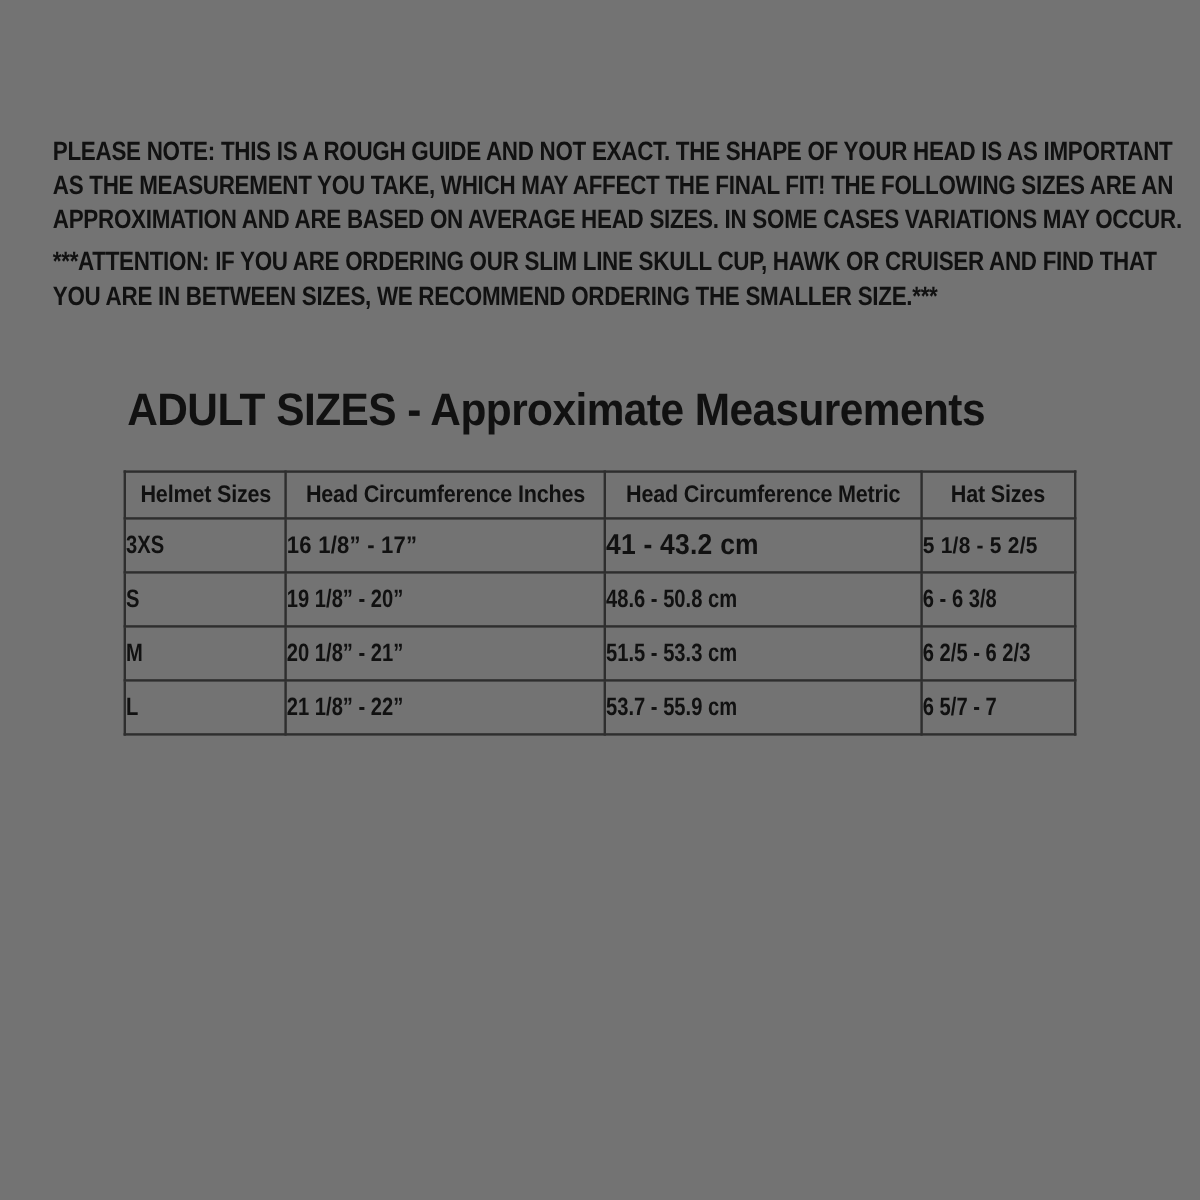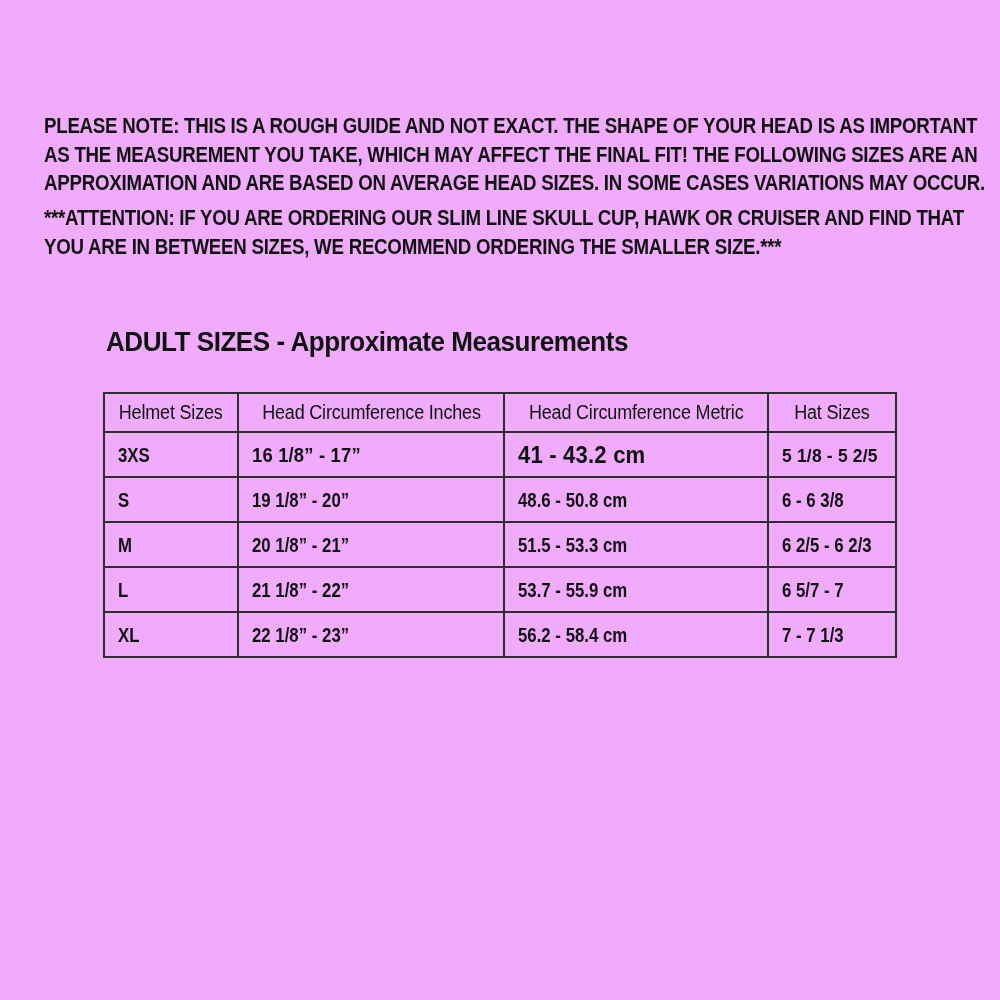--- a/index.html
+++ b/index.html
@@ -4,21 +4,21 @@
 <style>
   html, body {
     margin: 0;
     padding: 0;
     background: #ffffff;
   }
   .canvas {
     position: relative;
     width: 1000px;
     height: 1000px;
-    background: #f0abfc;
+    background: #737373;
     font-family: "Liberation Sans", sans-serif;
     color: #111111;
     overflow: hidden;
   }
   
   .note {
     position: absolute;
     left: 44px;
     top: 112px;
   }
@@ -35,21 +35,21 @@
     letter-spacing: -0.3px;
     transform: scaleX(0.85);
     transform-origin: 0 50%;
   }
   
   .title {
     position: absolute;
     left: 106px;
     top: 318px;
     margin: 0;
-    font-size: 28px;
+    font-size: 38px;
     font-weight: bold;
     line-height: 48px;
     white-space: nowrap;
   }
   .title-inner {
     display: inline-block;
     letter-spacing: -0.5px;
     transform: scaleX(0.93);
     transform-origin: 0 50%;
   }
@@ -65,35 +65,35 @@
   }
   .size-table th,
   .size-table td {
     border: 2px solid #2e2e2e;
     overflow: hidden;
     white-space: nowrap;
   }
   .size-table th {
     height: 37px;
     font-size: 20px;
-    font-weight: normal;
+    font-weight: bold;
     text-align: center;
     padding: 0 2px;
   }
   .hspan {
     display: inline-block;
     transform: scaleX(0.9);
     transform-origin: 50% 50%;
     letter-spacing: -0.2px;
   }
   .size-table td {
     height: 41px;
     font-size: 21px;
     font-weight: bold;
-    padding-left: 13px;
+    padding-left: 0;
     vertical-align: middle;
     text-align: left;
   }
   .cond {
     display: inline-block;
     transform: scaleX(0.8);
     transform-origin: 0 50%;
   }
   
   .wide {
@@ -167,22 +167,16 @@
           <td class="col-inches"><span class="cond">20 1/8” - 21”</span></td>
           <td class="col-metric"><span class="cond">51.5 - 53.3 cm</span></td>
           <td class="col-hat"><span class="cond">6 2/5 - 6 2/3</span></td>
         </tr>
         <tr>
           <td class="col-helmet"><span class="cond">L</span></td>
           <td class="col-inches"><span class="cond">21 1/8” - 22”</span></td>
           <td class="col-metric"><span class="cond">53.7 - 55.9 cm</span></td>
           <td class="col-hat"><span class="cond">6 5/7 - 7</span></td>
         </tr>
-        <tr>
-          <td class="col-helmet"><span class="cond">XL</span></td>
-          <td class="col-inches"><span class="cond">22 1/8” - 23”</span></td>
-          <td class="col-metric"><span class="cond">56.2 - 58.4 cm</span></td>
-          <td class="col-hat"><span class="cond">7 - 7 1/3</span></td>
-        </tr>
       </tbody>
   </table>
 
 </div>
 
 </body></html>

